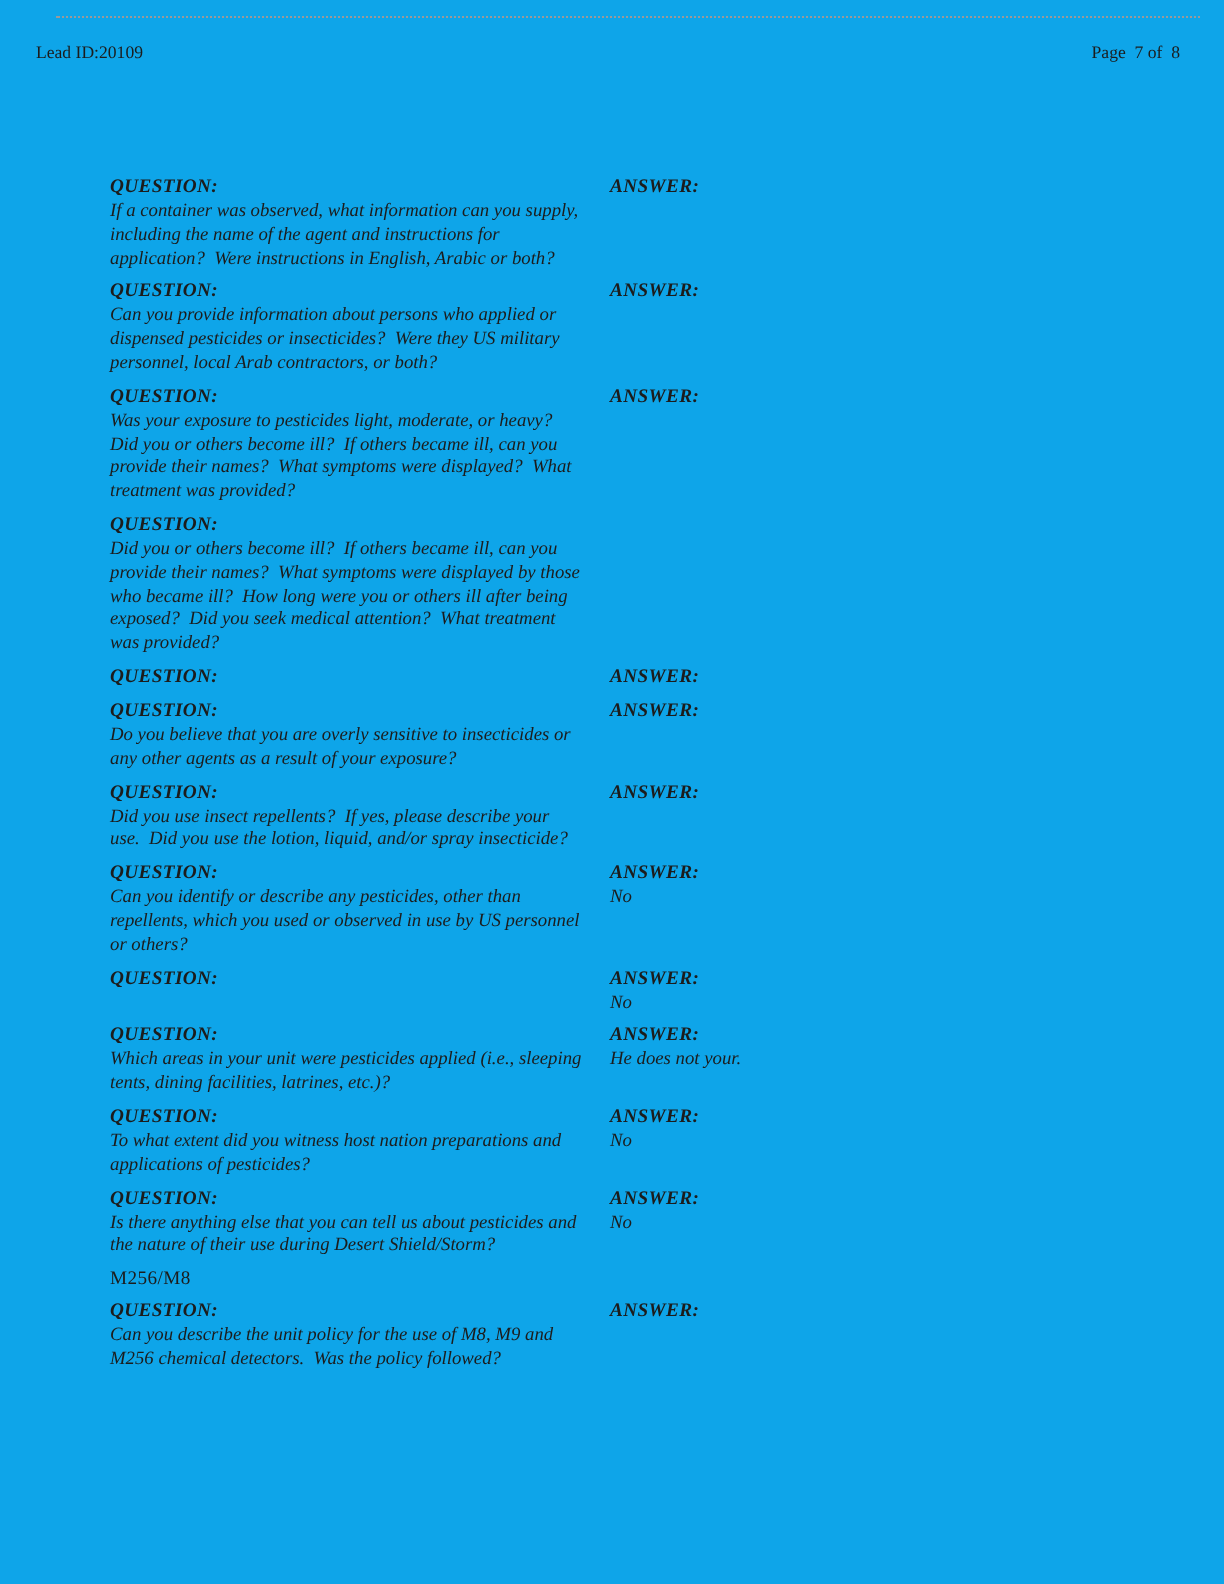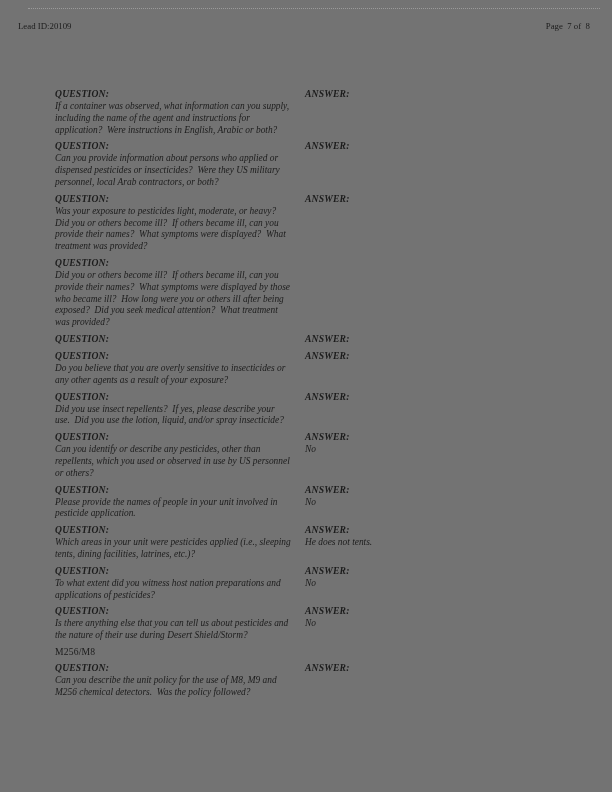--- a/index.html
+++ b/index.html
@@ -1,21 +1,21 @@
 <!DOCTYPE html>
 <html><head>
 <meta charset="utf-8">
 <style>
   * { box-sizing: border-box; }
   html, body { margin: 0; padding: 0; background: #e9e9e9; }
   .page {
     width: 612px;
     height: 792px;
     margin: 0 auto;
-    background: #737373;
+    background: #0ea5e9;
     position: relative;
     overflow: hidden;
     font-family: "Liberation Serif", serif;
     color: #1c1c1c;
   }
   .scan-line {
     position: absolute;
     top: 8px;
     left: 28px;
     right: 12px;
@@ -150,36 +150,35 @@
     </div>
     <div class="a-cell">
       <div class="label a-label">ANSWER:</div>
       <div class="a-text">No</div>
     </div>
   </div>
 
   <div class="qa">
     <div class="q-cell">
       <div class="label q-label">QUESTION:</div>
-      <div class="q-text">Please provide the names of people in your unit involved in pesticide application.</div>
     </div>
     <div class="a-cell">
       <div class="label a-label">ANSWER:</div>
       <div class="a-text">No</div>
     </div>
   </div>
 
   <div class="qa">
     <div class="q-cell">
       <div class="label q-label">QUESTION:</div>
       <div class="q-text">Which areas in your unit were pesticides applied (i.e., sleeping tents, dining facilities, latrines, etc.)?</div>
     </div>
     <div class="a-cell">
       <div class="label a-label">ANSWER:</div>
-      <div class="a-text">He does not tents.</div>
+      <div class="a-text">He does not your.</div>
     </div>
   </div>
 
   <div class="qa">
     <div class="q-cell">
       <div class="label q-label">QUESTION:</div>
       <div class="q-text">To what extent did you witness host nation preparations and applications of pesticides?</div>
     </div>
     <div class="a-cell">
       <div class="label a-label">ANSWER:</div>

